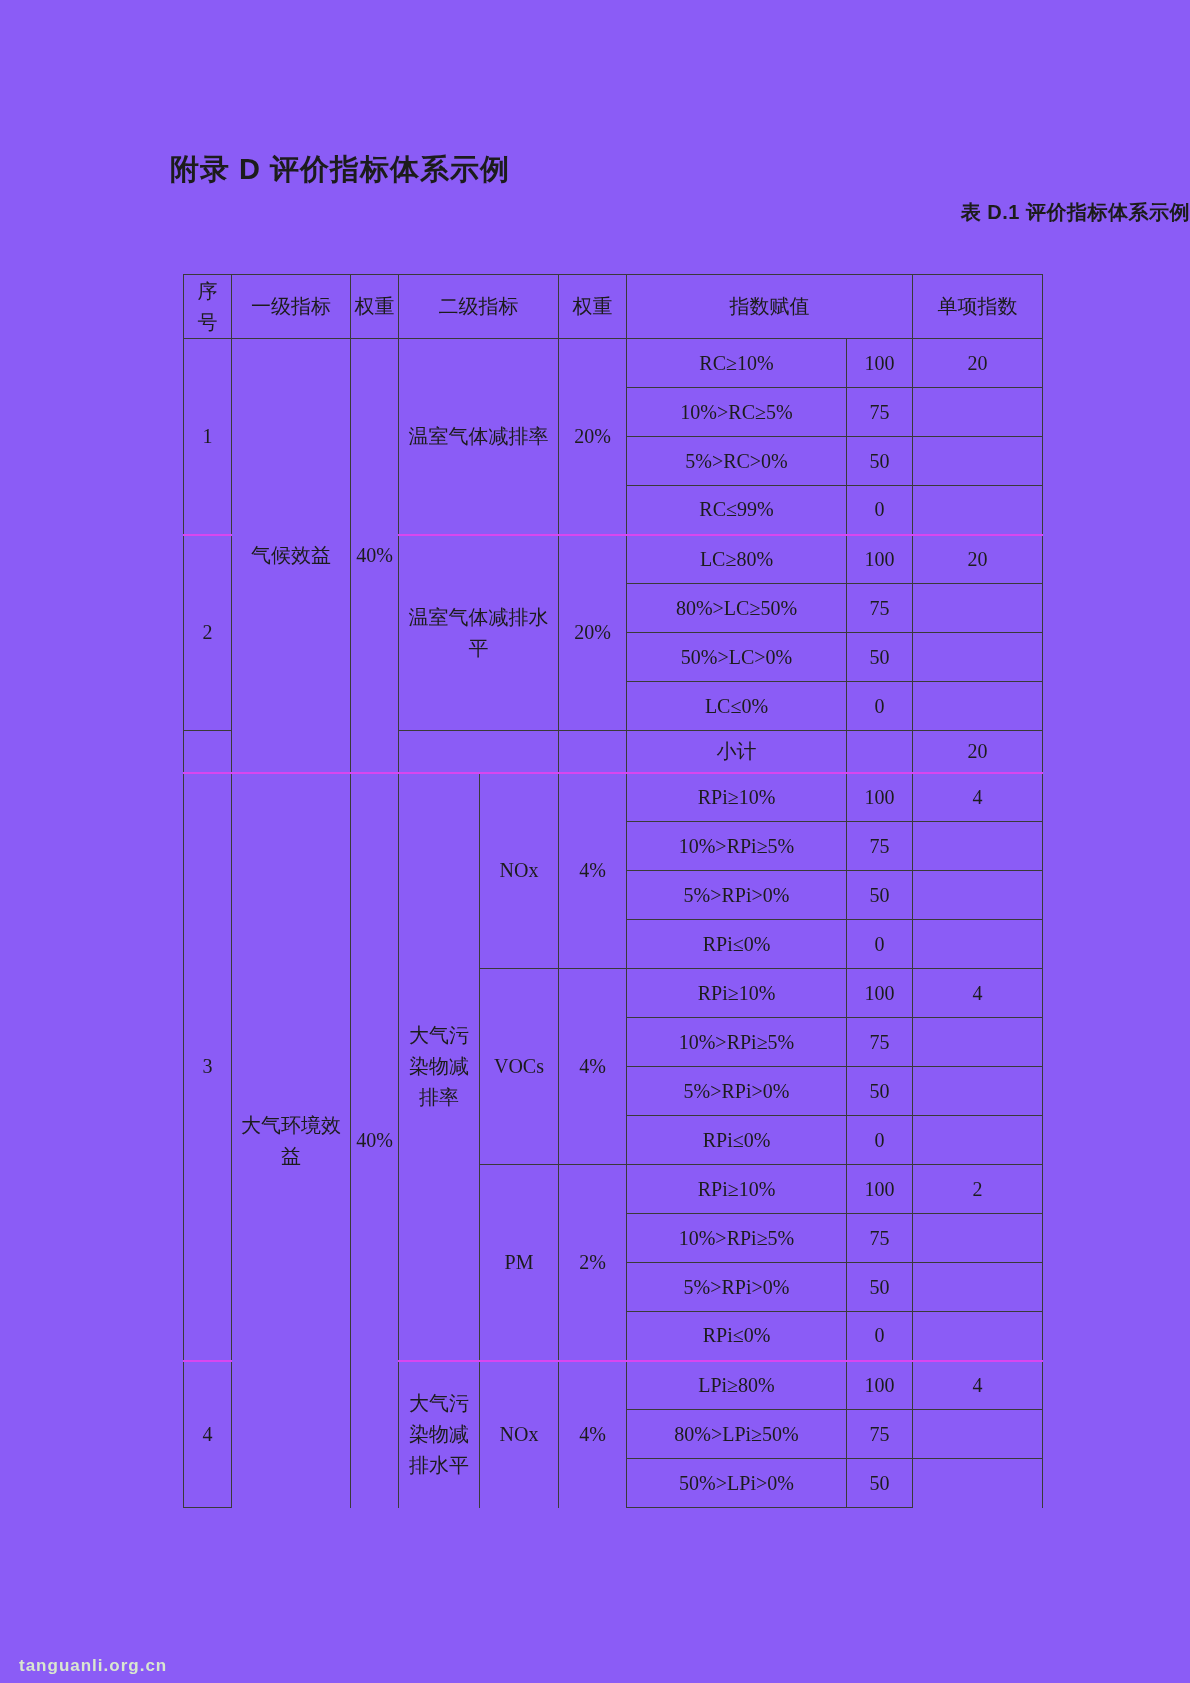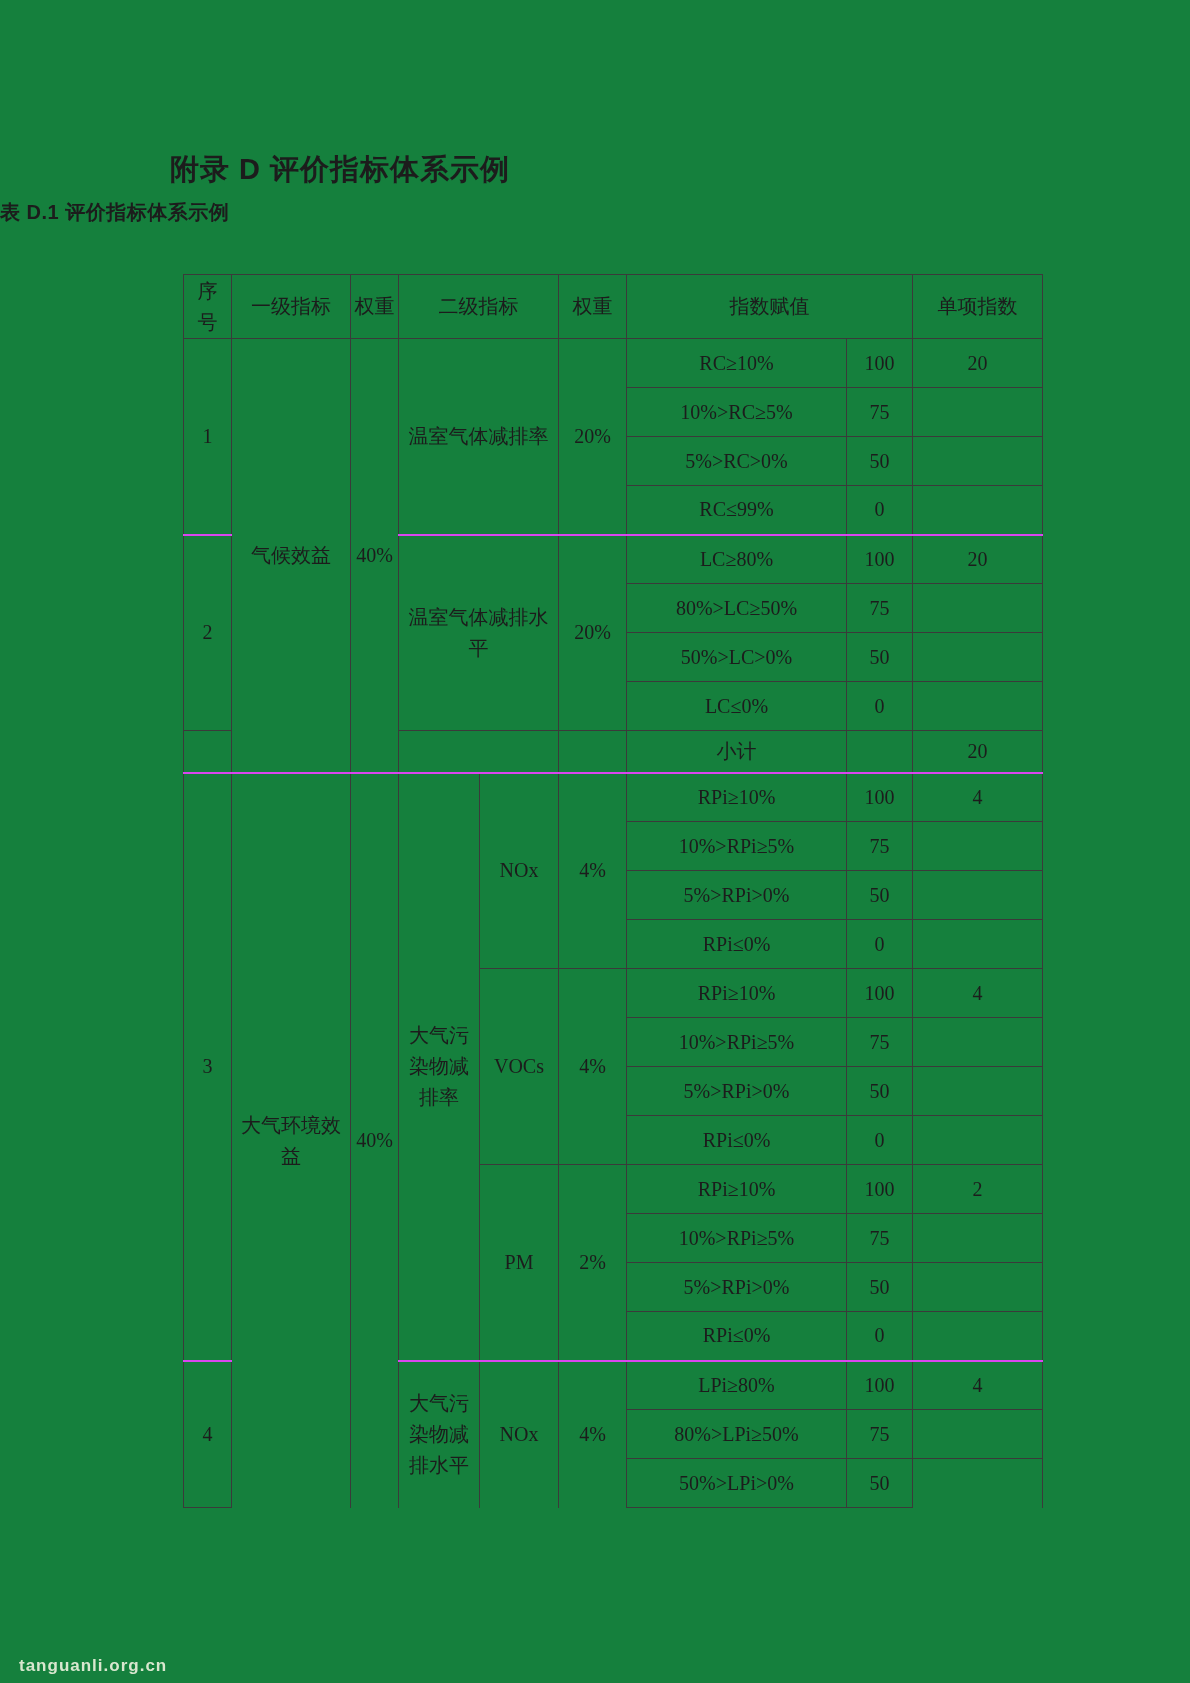--- a/index.html
+++ b/index.html
@@ -1,32 +1,32 @@
 <!DOCTYPE html>
 <html><head>
 <meta charset="utf-8">
 <style>
   html,body{margin:0;padding:0;background:#888;}
   #page{
     position:relative;
     width:1190px;height:1683px;
-    background:#15803d;
+    background:#8b5cf6;
     overflow:hidden;
     font-family:"Liberation Serif","DejaVu Serif",serif;
     color:#1c1c1c;
   }
   #doc-heading{
     position:absolute;left:170px;top:150px;
     font-family:"Liberation Sans","DejaVu Sans",sans-serif;
     font-size:29px;font-weight:700;letter-spacing:1px;
     white-space:nowrap;
   }
   #table-caption{
     position:absolute;left:0;right:0;top:199px;
-    text-align:left;
+    text-align:right;
     font-family:"Liberation Sans","DejaVu Sans",sans-serif;
     font-size:20px;font-weight:700;letter-spacing:0.5px;
   }
   table#main-table{
     position:absolute;left:183px;top:274px;
     border-collapse:collapse;table-layout:fixed;
     width:859px;
   }
   #main-table td,#main-table th{
     border:1px solid #3a3a3a;

